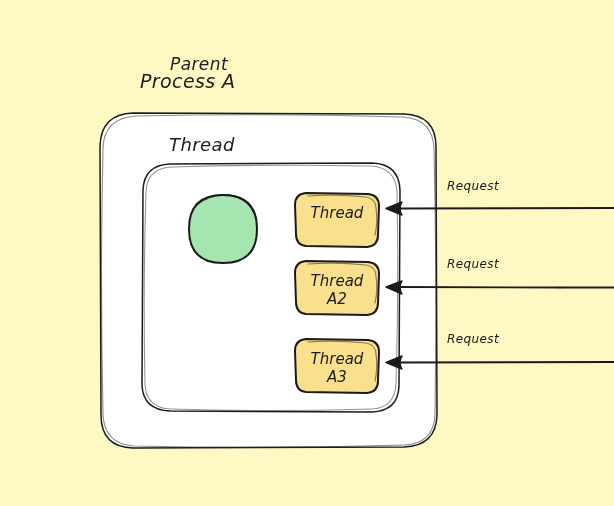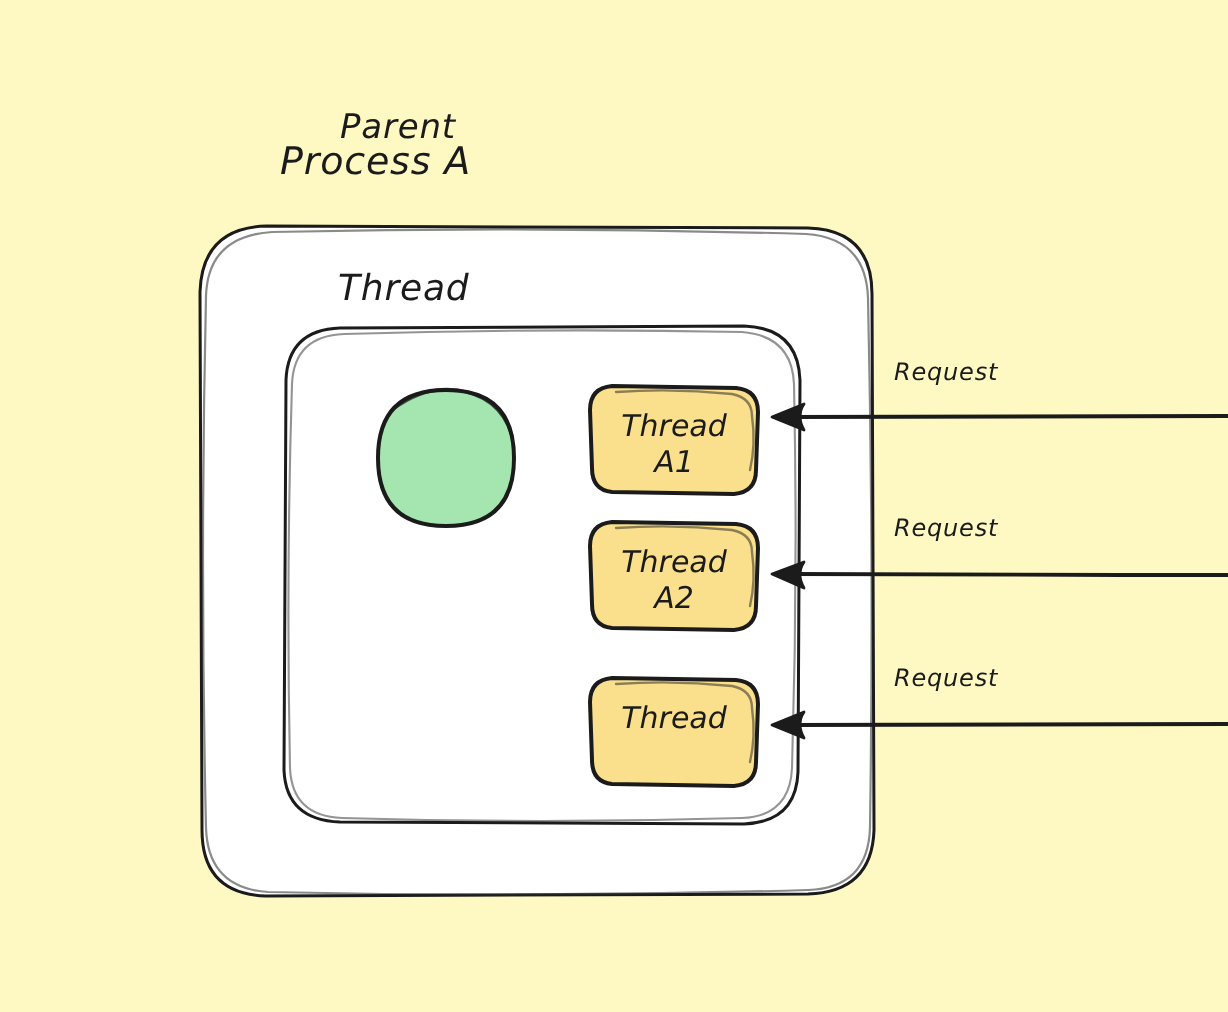--- a/index.html
+++ b/index.html
@@ -146,30 +146,30 @@
 
   <div class="lbl" id="parent-label">Parent</div>
 
   <div class="lbl" id="process-title">Process A</div>
 
   <div class="lbl" id="thread-group-label">Thread</div>
 
 
   <div class="node-text thread-text" id="thread-a1-text">
     <div>Thread</div>
-    <div>A1</div>
   </div>
 
   <div class="node-text thread-text" id="thread-a2-text">
     <div>Thread</div>
     <div>A2</div>
   </div>
 
   <div class="node-text thread-text" id="thread-a3-text">
     <div>Thread</div>
+    <div>A3</div>
   </div>
 
   <div class="lbl req-label" id="request-1-label">Request</div>
 
   <div class="lbl req-label" id="request-2-label">Request</div>
 
   <div class="lbl req-label" id="request-3-label">Request</div>
 
 </div>
 

